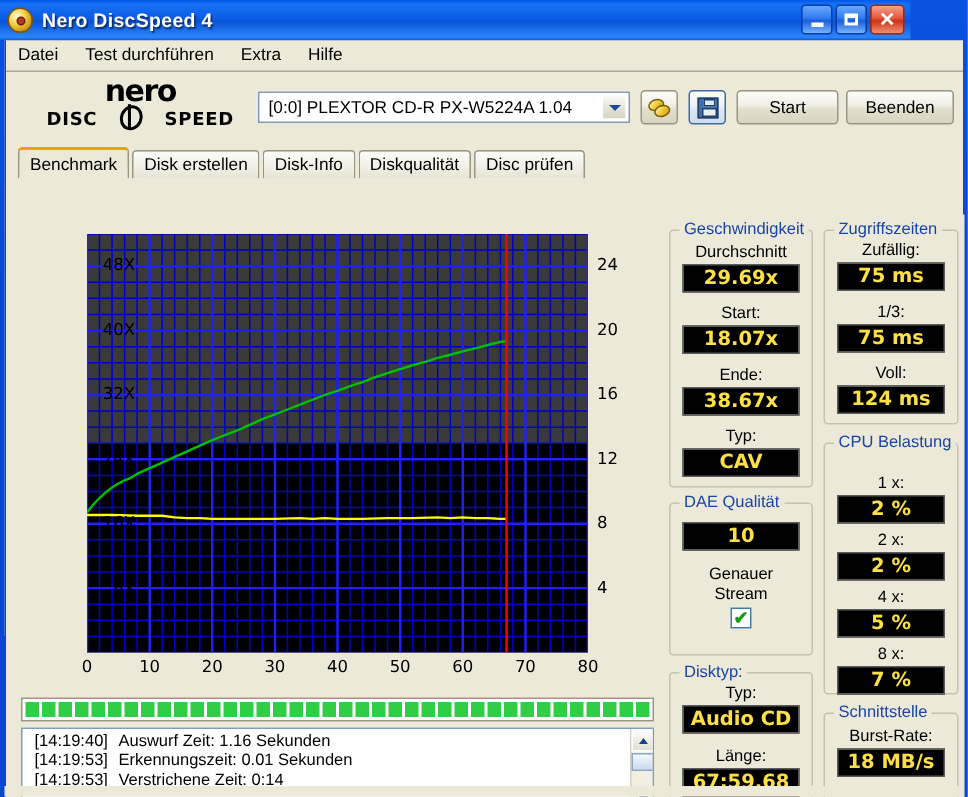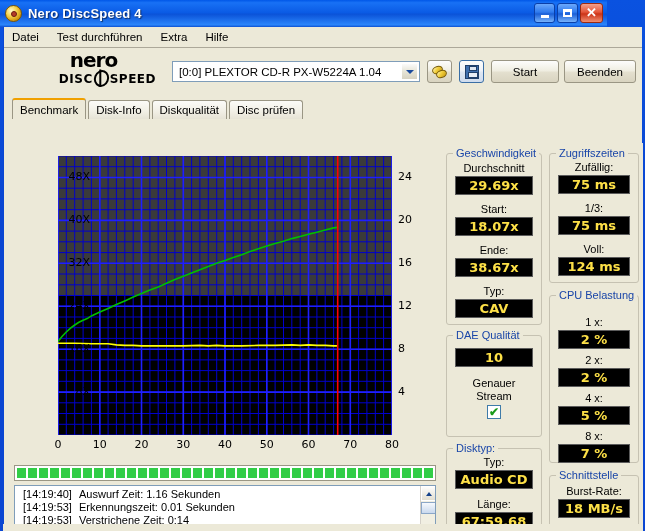--- a/index.html
+++ b/index.html
@@ -64,21 +64,21 @@
     background:#ece9d8;font-size:11.5px;color:#000;
   }
   .menubar span{padding:1px 2px;}
   .sep-line{height:1px;background:#aca899;margin:0;}
   
   .toolbar{
     height:48px;background:#ece9d8;display:flex;align-items:center;position:relative;
   }
   .logo{position:absolute;left:27px;top:3px;width:125px;text-align:center;color:#000;}
   .logo .l1{font-size:20px;font-weight:bold;letter-spacing:-1px;line-height:19px;font-family:"DejaVu Sans",sans-serif;}
-  .logo .l2{font-size:12px;font-weight:bold;letter-spacing:.5px;line-height:14px;display:flex;align-items:center;justify-content:flex-end;font-family:"DejaVu Sans",sans-serif;}
+  .logo .l2{font-size:12px;font-weight:bold;letter-spacing:.5px;line-height:14px;display:flex;align-items:center;justify-content:space-between;font-family:"DejaVu Sans",sans-serif;}
   .logo .oval{
     display:inline-block;width:11px;height:13px;border:2.5px solid #000;border-radius:50%;
     transform:rotate(22deg);margin:0 1px;position:relative;
   }
   .logo .oval:after{
     content:"";position:absolute;left:3px;top:-2px;width:2px;height:16px;background:#000;
     transform:rotate(-22deg);
   }
   .combo{
     position:absolute;left:168px;top:13px;width:248px;height:21px;
@@ -259,20 +259,21 @@
       </div>
       <div class="tb-btn tb-icon-btn2">
         <div class="floppy-ico"></div>
       </div>
       <div class="tb-btn tb-start">Start</div>
       <div class="tb-btn tb-end">Beenden</div>
     </div>
 
     <div class="tabstrip">
       <div class="tab active">Benchmark</div>
+      <div class="tab">Disk erstellen</div>
       <div class="tab">Disk-Info</div>
       <div class="tab">Diskqualität</div>
       <div class="tab">Disc prüfen</div>
     </div>
 
     <div class="tabpane" style="left:0;top:116px;width:639px;height:405px;border-left:none;border-right:none;border-bottom:none;">
 
       <div class="chart-wrap">
         <div class="plot">
           <div class="halfshade"></div>

